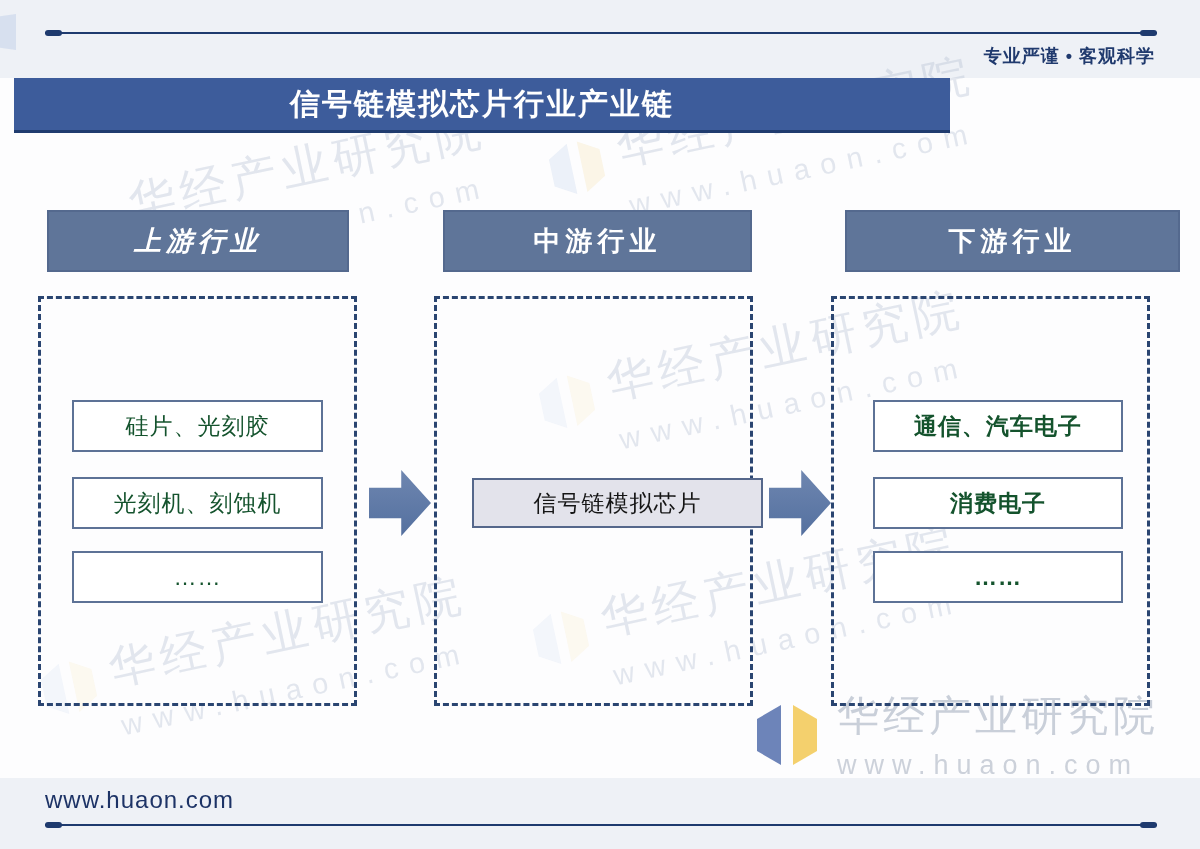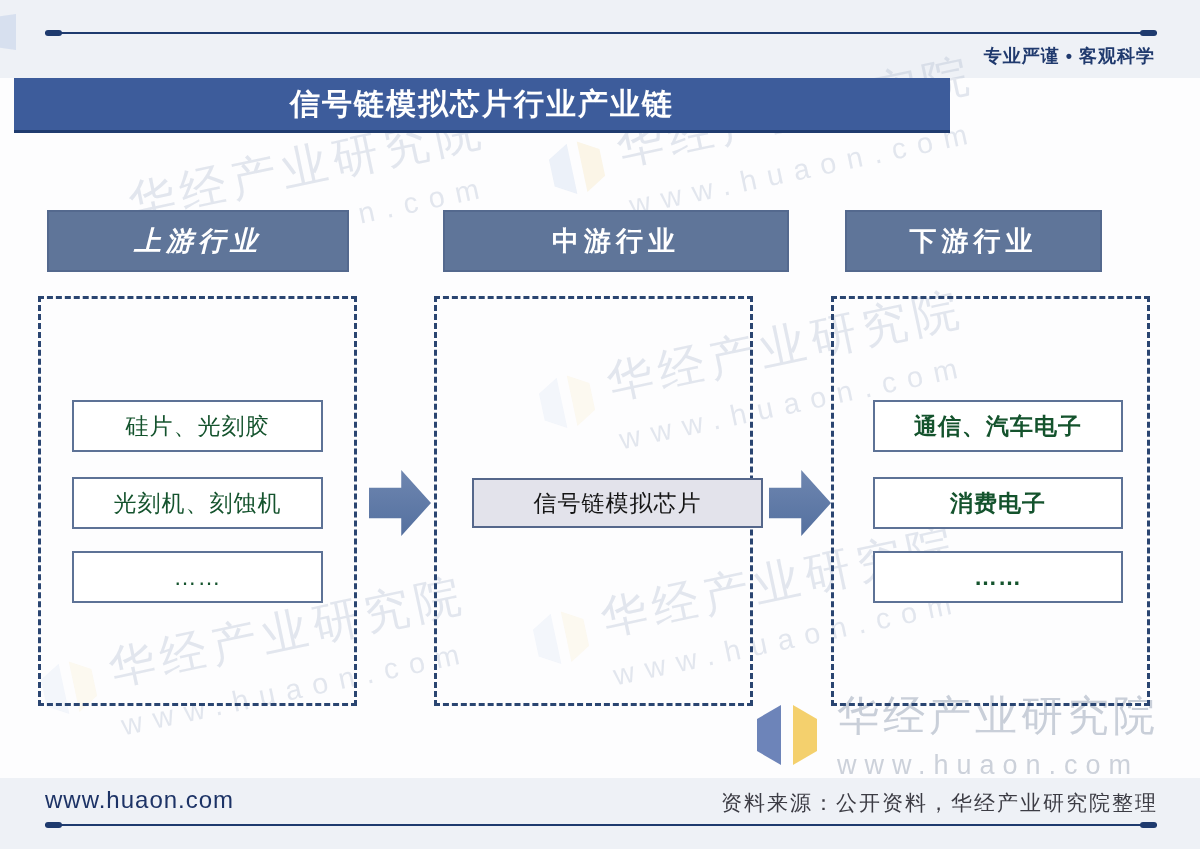--- a/index.html
+++ b/index.html
@@ -31,22 +31,22 @@
     display:flex; align-items:center; justify-content:center;
   }
   
   .col-header {
     position:absolute; top:210px; height:62px; z-index:2;
     background:#5f7599; border:2px solid #54698e;
     color:#ffffff; font-size:27px; font-weight:700; letter-spacing:5px;
     display:flex; align-items:center; justify-content:center;
   }
   .col-header.c0 { left:47px;  width:302px;font-style:italic; }
-  .col-header.c1 { left:443px; width:346px;font-family:Liberation Serif, serif; }
-  .col-header.c2 { left:845px; width:257px; }
+  .col-header.c1 { left:443px; width:309px;font-family:Liberation Serif, serif; }
+  .col-header.c2 { left:845px; width:335px; }
   .dashed-box {
     position:absolute; top:296px; height:410px; z-index:2;
     border:3px dashed #2a4571; background:transparent;
   }
   .dashed-box.c0 { left:38px;  width:319px; }
   .dashed-box.c1 { left:434px; width:319px; }
   .dashed-box.c2 { left:831px; width:319px;font-weight:bold; }
   .item-box {
     position:absolute; height:52px; background:#ffffff; border:2px solid #5d7296;
     font-size:23px; color:#14532d; letter-spacing:1px;
@@ -187,15 +187,14 @@
     <div class="item-box row1">消费电子</div>
     <div class="item-box row2">……</div>
   </div>
 
   <div class="arrow a0"></div>
   <div class="arrow a1"></div>
 
   <div class="footer-strip"></div>
   <div class="footer-site">www.huaon.com</div>
   <div class="rule footer-rule"></div>
-  <div class="footer-source">资料来源：公开资料，华经产业研究院整理</div>
 
 </div>
 
 </body></html>

